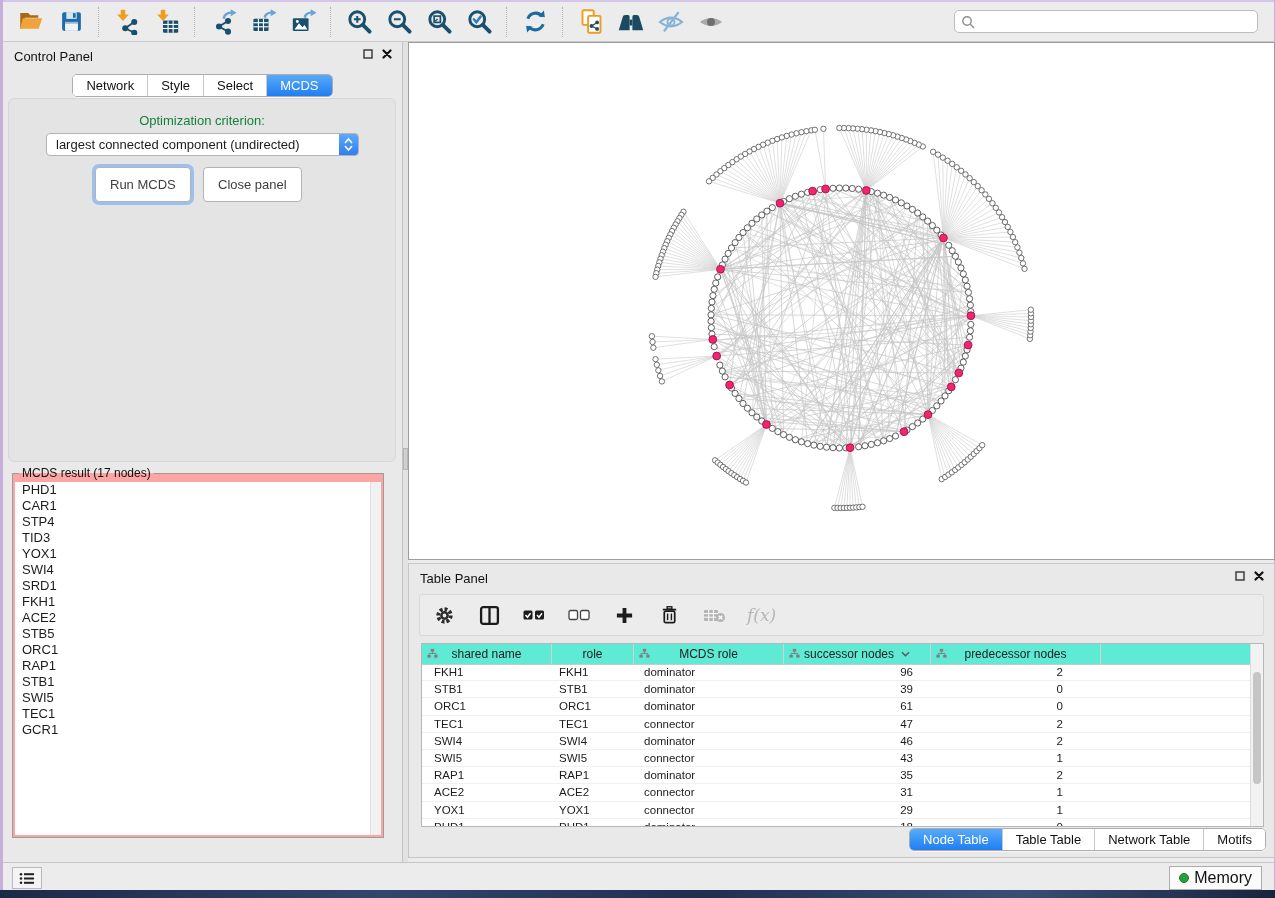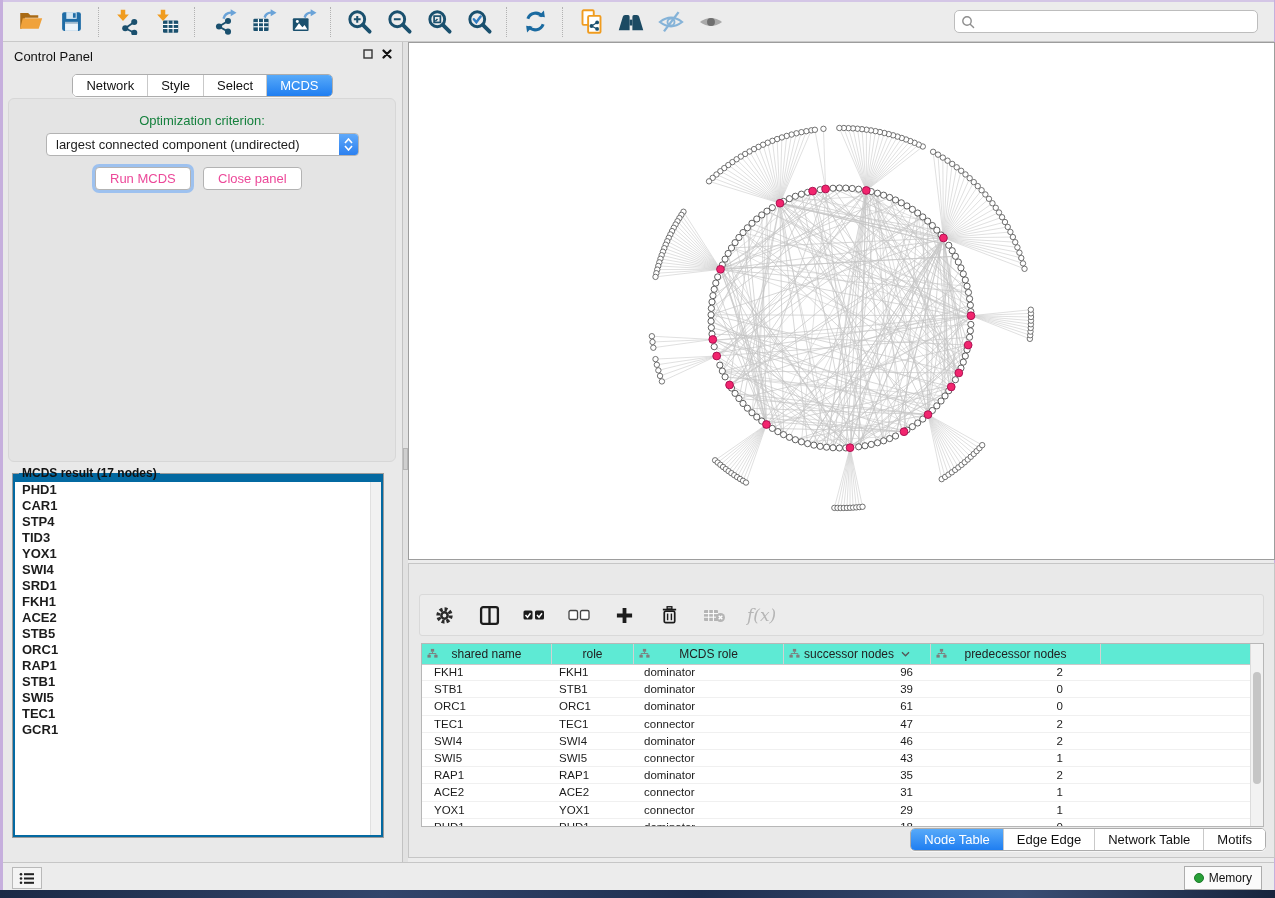--- a/index.html
+++ b/index.html
@@ -41,26 +41,26 @@
   .seg .seg-btn:first-child{border-left:none;}
   .seg .seg-btn.sel{background:linear-gradient(#58aaf9,#1f7ef1);color:#fff;}
   #cp-inner{position:absolute;left:5px;top:56px;width:388px;height:364px;background:#e4e4e4;
     border:1px solid #d7d7d7;border-radius:6px;box-sizing:border-box;}
   #opt-label{position:absolute;left:0;right:0;top:14px;text-align:center;font-size:13px;color:#15803d;}
   #criterion-select{position:absolute;left:37px;top:34px;width:313px;height:23px;background:#fff;
     border:1px solid #b3b3b3;border-radius:4px;display:flex;align-items:center;box-sizing:border-box;}
   #criterion-select .sel-text{flex:1;font-size:13px;padding-left:9px;white-space:nowrap;}
   #criterion-select .stepper{width:19px;height:21px;border-radius:0 3px 3px 0;
     background:linear-gradient(#5fa9fa,#2c80ef);display:flex;flex-direction:column;align-items:center;justify-content:center;gap:1px;}
-  .btn{background:#fff;border:1px solid #b3b3b3;border-radius:4px;font-size:13px;padding:3px 14px;
-    font-family:"Liberation Sans",sans-serif;color:#ec4899;}
+  .btn{background:#fff;border:1px solid #b3b3b3;border-radius:4px;font-size:13px;padding:9px 14px;
+    font-family:"Liberation Sans",sans-serif;color:#404040;}
   #run-mcds-btn{position:absolute;left:86px;top:68px;box-shadow:0 0 0 3px rgba(110,170,246,.6);}
   #close-panel-btn{position:absolute;left:194px;top:68px;}
   #mcds-fieldset{position:absolute;left:9px;top:424px;width:372px;height:372px;border:1px solid #9b9b9b;
-    margin:0;padding:0;box-sizing:border-box;background:#0369a1;font-weight:bold;}
+    margin:0;padding:0;box-sizing:border-box;background:#fca5a5;}
   #mcds-fieldset legend{font-size:12px;color:#111;margin-left:6px;padding:0 3px;}
   #mcds-list{position:absolute;left:2px;top:2px;right:12px;bottom:2px;overflow:hidden;background:#fff;}
   .mcds-item{font-size:13px;line-height:16px;padding-left:7px;}
   #mcds-scroll{position:absolute;top:2px;right:2px;width:10px;bottom:2px;background:#f1f1f1;border-left:1px solid #e0e0e0;}
 
   
   #v-divider{position:absolute;left:403px;top:42px;width:5px;height:820px;background:#e2e2e2;}
   #v-divider .grip{position:absolute;left:0;top:406px;width:5px;height:22px;background:#cfcfcf;border:1px solid #b5b5b5;box-sizing:border-box;}
 
   
@@ -97,21 +97,21 @@
   .c4{width:170px;text-align:right;padding-right:38px;}
   #nt-scroll{position:absolute;right:0;top:0;width:12px;bottom:0;background:#f2f2f2;border-left:1px solid #dcdcdc;}
   #nt-thumb{position:absolute;left:1.5px;top:28px;width:8px;height:112px;background:#c5c5c5;border-radius:5px;}
   #tp-tabs{bottom:6px;position:absolute;left:0;right:8px;display:flex;justify-content:flex-end;}
 
   
   #status-bar{position:absolute;left:3px;right:1px;top:862px;height:28px;background:#ececec;border-top:1px solid #c6c6c6;}
   #status-menu-btn{position:absolute;left:9px;top:4px;width:28px;height:20px;background:#f4f4f4;
     border:1px solid #b9b9b9;display:flex;align-items:center;justify-content:center;}
   #memory-btn{position:absolute;right:12px;top:3px;height:22px;background:#fbfbfb;border:1px solid #adadad;
-    display:flex;align-items:center;gap:5px;padding:0 9px;font-size:12px;color:#111;}
+    display:flex;align-items:center;gap:5px;padding:0 9px;font-size:16px;color:#111;}
   #memory-dot{width:10px;height:10px;border-radius:50%;background:#28a038;border:1px solid #1d7a2a;box-sizing:border-box;}
 </style>
 </head>
 <body>
 
 <div id="frame-top"></div>
 <div id="frame-left"></div>
 <div id="frame-right"></div>
 
 <div id="toolbar">
@@ -991,20 +991,31 @@
           <circle cx="357.43506327436404" cy="361.489765757569" r="3.9" fill="#f2256e" stroke="#a50d4e" stroke-width="0.9"></circle>
           <circle cx="320.5682509087254" cy="321.95494973830705" r="3.9" fill="#f2256e" stroke="#a50d4e" stroke-width="0.9"></circle>
           <circle cx="307.6803817248054" cy="293.0083216139558" r="3.9" fill="#f2256e" stroke="#a50d4e" stroke-width="0.9"></circle>
           <circle cx="303.7828718001599" cy="276.45618876188814" r="3.9" fill="#f2256e" stroke="#a50d4e" stroke-width="0.9"></circle>
         </g>
       </svg>
   </div>
 </div>
 
 <div id="table-panel">
+  <div class="panel-header">
+    <span class="panel-title">Table Panel</span>
+    <span class="panel-hdr-icons">
+      <svg width="10" height="10" viewBox="0 0 10 10">
+        <rect x="1" y="1" width="8" height="8" fill="none" stroke="#333" stroke-width="1.4"></rect>
+      </svg>
+      <svg width="10" height="10" viewBox="0 0 10 10">
+        <path d="M1.5 1.5 L8.5 8.5 M8.5 1.5 L1.5 8.5" stroke="#111" stroke-width="2.2" stroke-linecap="round"></path>
+      </svg>
+    </span>
+  </div>
   <div id="tp-toolbar">
 
     <div class="tp-icon">
         <svg width="21" height="21" viewBox="0 0 20 20">
           <circle cx="10" cy="10" r="6" fill="none" stroke="#2b2b2b" stroke-width="3.6" stroke-dasharray="2.7 1.9"></circle>
           <circle cx="10" cy="10" r="3" fill="none" stroke="#2b2b2b" stroke-width="2.4"></circle>
         </svg>
       </div>
       <div class="tp-icon">
         <svg width="21" height="21" viewBox="0 0 20 20">
@@ -1172,21 +1183,21 @@
           <div class="cell c4">0</div>
         </div>
       </div>
     <div id="nt-scroll">
         <div id="nt-thumb"></div>
       </div>
   </div>
   <div class="tab-row" id="tp-tabs">
     <div class="seg" id="tp-tab-seg">
         <button class="seg-btn sel">Node Table</button>
-        <button class="seg-btn">Edge Edge</button>
+        <button class="seg-btn">Table Table</button>
         <button class="seg-btn">Network Table</button>
         <button class="seg-btn">Motifs</button>
       </div>
   </div>
 </div>
 
 <div id="status-bar">
   <div id="status-menu-btn">
     <svg width="16" height="13" viewBox="0 0 16 13">
       <g fill="#222">

